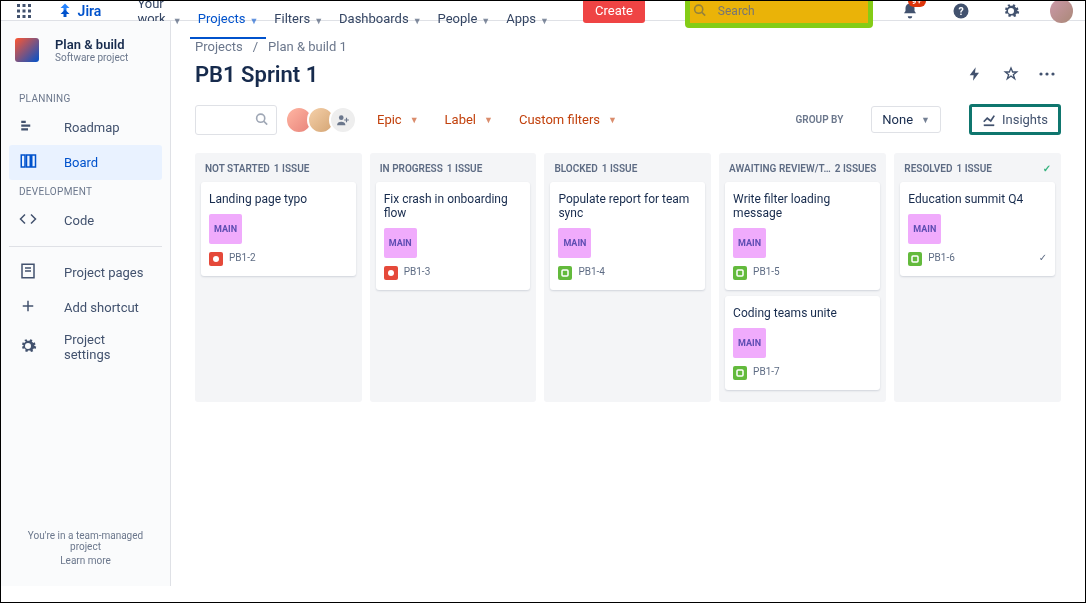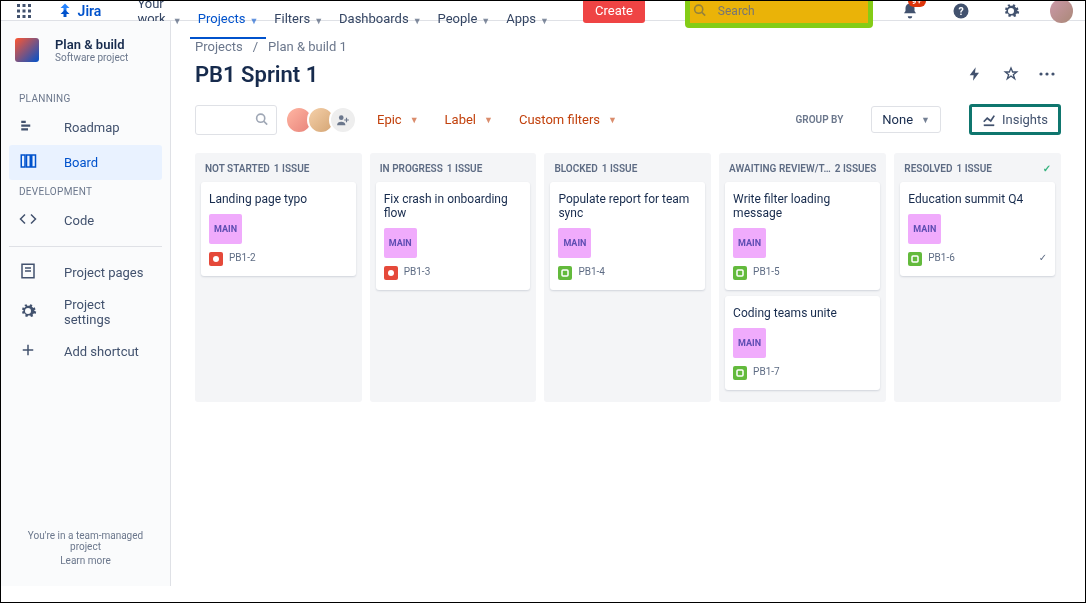--- a/index.html
+++ b/index.html
@@ -189,30 +189,30 @@
         <div class="side-item">
           <span class="mi"><svg width="18" height="18" viewBox="0 0 24 24">
               <rect x="4" y="3" width="16" height="18" fill="none" stroke="#42526E" stroke-width="2"></rect>
               <line x1="8" y1="8" x2="16" y2="8" stroke="#42526E" stroke-width="2"></line>
               <line x1="8" y1="12" x2="16" y2="12" stroke="#42526E" stroke-width="2"></line>
             </svg></span>
           <span>Project pages</span>
         </div>
         <div class="side-item">
           <span class="mi"><svg width="18" height="18" viewBox="0 0 24 24">
-              <path fill="#42526E" d="M12 8a4 4 0 100 8 4 4 0 000-8zm9 4l2 1-1 3-2-1a9 9 0 01-2 2l1 2-3 1-1-2h-3l-1 2-3-1 1-2a9 9 0 01-2-2l-2 1-1-3 2-1V11l-2-1 1-3 2 1a9 9 0 012-2L7 4l3-1 1 2h3l1-2 3 1-1 2a9 9 0 012 2l2-1 1 3-2 1z"></path>
-            </svg></span>
-          <span>Project settings</span>
-        </div>
-        <div class="side-item">
-          <span class="mi"><svg width="18" height="18" viewBox="0 0 24 24">
               <line x1="12" y1="5" x2="12" y2="19" stroke="#42526E" stroke-width="2"></line>
               <line x1="5" y1="12" x2="19" y2="12" stroke="#42526E" stroke-width="2"></line>
             </svg></span>
           <span>Add shortcut</span>
+        </div>
+        <div class="side-item">
+          <span class="mi"><svg width="18" height="18" viewBox="0 0 24 24">
+              <path fill="#42526E" d="M12 8a4 4 0 100 8 4 4 0 000-8zm9 4l2 1-1 3-2-1a9 9 0 01-2 2l1 2-3 1-1-2h-3l-1 2-3-1 1-2a9 9 0 01-2-2l-2 1-1-3 2-1V11l-2-1 1-3 2 1a9 9 0 012-2L7 4l3-1 1 2h3l1-2 3 1-1 2a9 9 0 012 2l2-1 1 3-2 1z"></path>
+            </svg></span>
+          <span>Project settings</span>
         </div>
       </div>
     <div class="side-footer">
       <span>You're in a team-managed project</span>
       <a>Learn more</a>
     </div>
   </div>
 
   <div class="main">
     <div class="breadcrumb">

